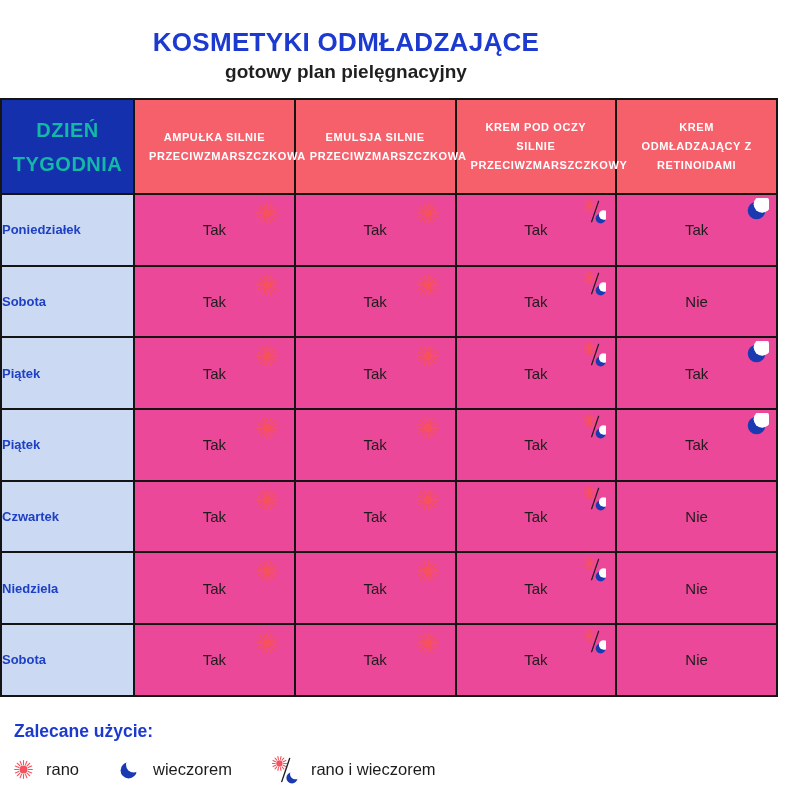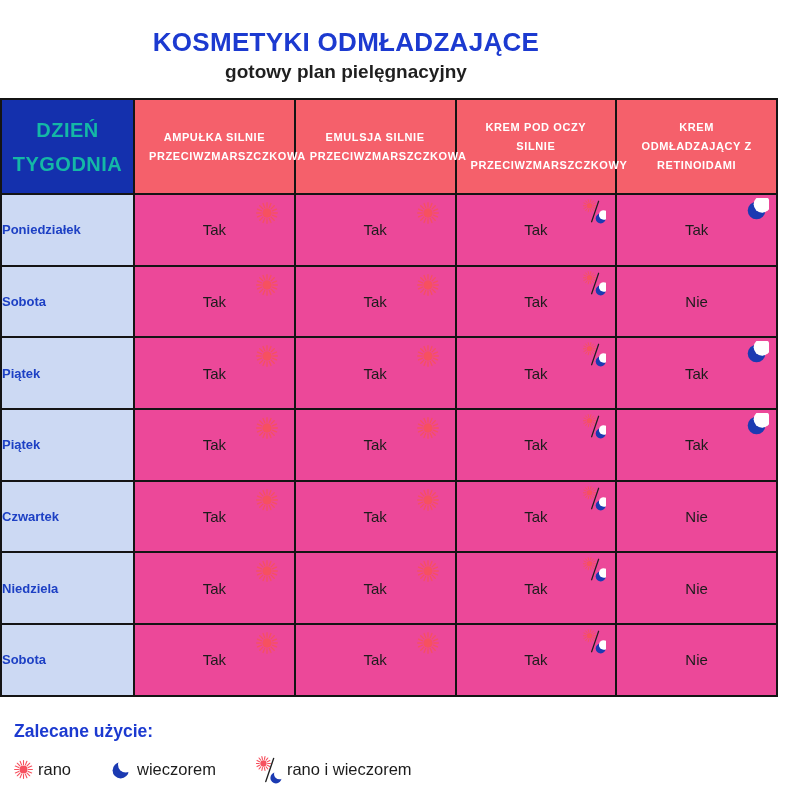--- a/index.html
+++ b/index.html
@@ -30,21 +30,21 @@
   td.cell{background:#ec4899;position:relative;text-align:center;color:var(--text-dark);
     font-size:15px;}
   .val{display:inline-block;}
   .cicon{position:absolute;line-height:0;}
   .cicon.pos-sun{top:7px;right:16px;}
   .cicon.pos-combo{top:4px;right:9px;}
   .cicon.pos-moon{top:3px;right:7px;}
   .legend{margin:24px 8px 0 14px;}
   .legend-title{color:var(--title-blue);font-size:17.5px;font-weight:800;}
   .legend-items{display:flex;align-items:center;margin-top:14px;column-gap:40px;}
-  .legend-item{display:flex;align-items:center;column-gap:5px;}
+  .legend-item{display:flex;align-items:center;column-gap:13px;}
   .legend-item .licon{line-height:0;display:inline-block;}
   .legend-item .llabel{font-size:16.5px;color:var(--text-dark);}
 </style>
 </head>
 <body>
 
 <div class="page">
 
   <div class="titles">
     <div class="main-title">KOSMETYKI ODMŁADZAJĄCE</div>

